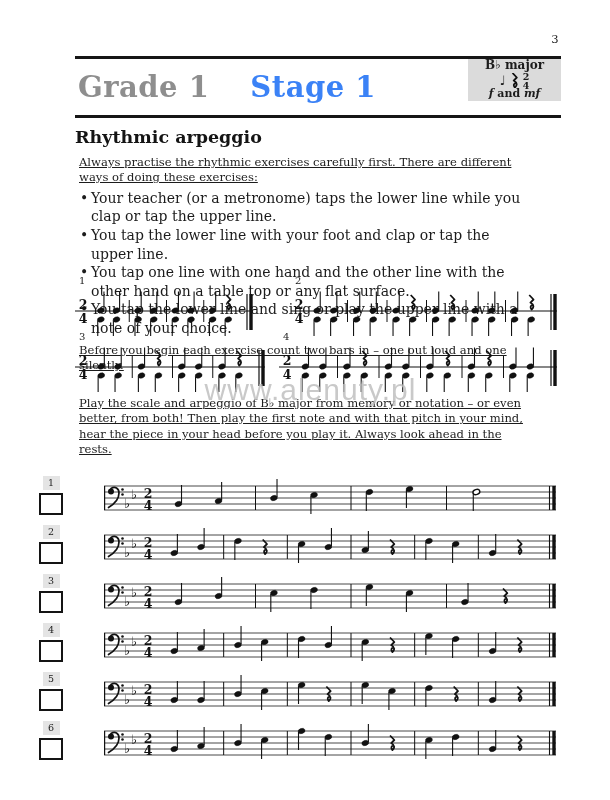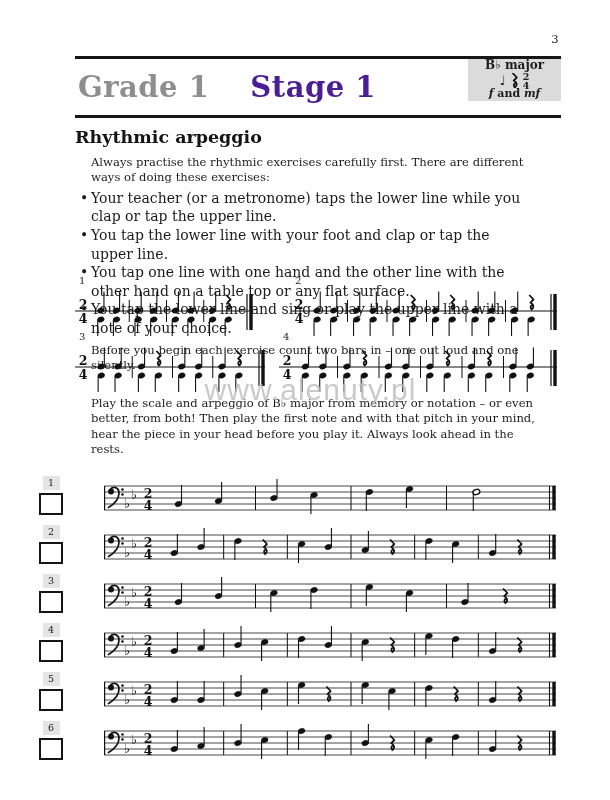--- a/index.html
+++ b/index.html
@@ -4,32 +4,32 @@
 <style>
   html,body{margin:0;padding:0;background:#fff;}
   .page{position:relative;width:610px;height:800px;background:#fff;overflow:hidden;
         font-family:"DejaVu Serif", serif;color:#1c1c1c;}
   .pagenum{position:absolute;left:544px;top:32px;width:22px;text-align:center;font-size:11.5px;}
   .rule{position:absolute;left:75px;width:486px;height:2.5px;background:#161616;}
   .rule.top{top:56px;}
   .rule.bottom{top:115px;}
   .titleband{position:absolute;left:75px;top:59px;width:486px;height:56px;display:flex;align-items:center;gap:11px;}
   .grade{font-size:29px;font-weight:bold;color:#8e8e8e;margin-left:3px;letter-spacing:.5px;}
-  .stage{font-size:29px;font-weight:bold;color:#4c1d95;margin-left:30px;letter-spacing:.5px;}
+  .stage{font-size:29px;font-weight:bold;color:#3b82f6;margin-left:30px;letter-spacing:.5px;}
   .infobox{position:absolute;left:468px;top:59px;width:93px;height:42px;background:#dbdbdb;
            display:flex;flex-direction:column;align-items:center;justify-content:center;line-height:1.15;}
   .infobox .key{font-weight:bold;font-size:12px;}
   .inforow{display:flex;align-items:center;gap:4px;height:15px;}
   .inforow .nq{font-size:13px;line-height:1;}
   .frac{display:inline-flex;flex-direction:column;align-items:center;font-size:9.5px;font-weight:bold;line-height:.95;}
   .dyn{font-size:11px;font-weight:bold;}
   .dyn .i{font-style:italic;font-family:"DejaVu Serif",serif;}
   .sect{position:absolute;left:75px;width:450px;}
   .sect h2{font-size:17.5px;font-weight:bold;margin:0 0 8px 0;color:#141414;}
-  .sect p{font-size:11.6px;line-height:1.33;margin:0 0 3px 16px;}
+  .sect p{font-size:11.6px;line-height:1.33;margin:0 0 3px 4px;text-decoration:underline;}
   .sect ul{margin:2px 0 5px 0;padding:0 0 0 16px;list-style:none;}
   .sect li{font-size:14px;line-height:1.33;position:relative;}
   .sect li:before{content:"•";position:absolute;left:-11px;}
   .rblock{position:absolute;}
   .rblock .rnum{font-size:10px;line-height:11px;margin-left:4px;}
   .mrow{position:absolute;left:0;width:610px;height:56px;}
   .numcol{position:absolute;left:39px;top:4px;width:24px;}
   .numbox{width:17px;height:14px;background:#e4e4e4;font-size:9.5px;text-align:center;line-height:14px;margin:0 auto 3px auto;}
   .checkbox{width:20px;height:18px;background:#fff;border:2.2px solid #141414;margin:0 auto;}
   .staffsvg{position:absolute;left:104px;top:0;}

